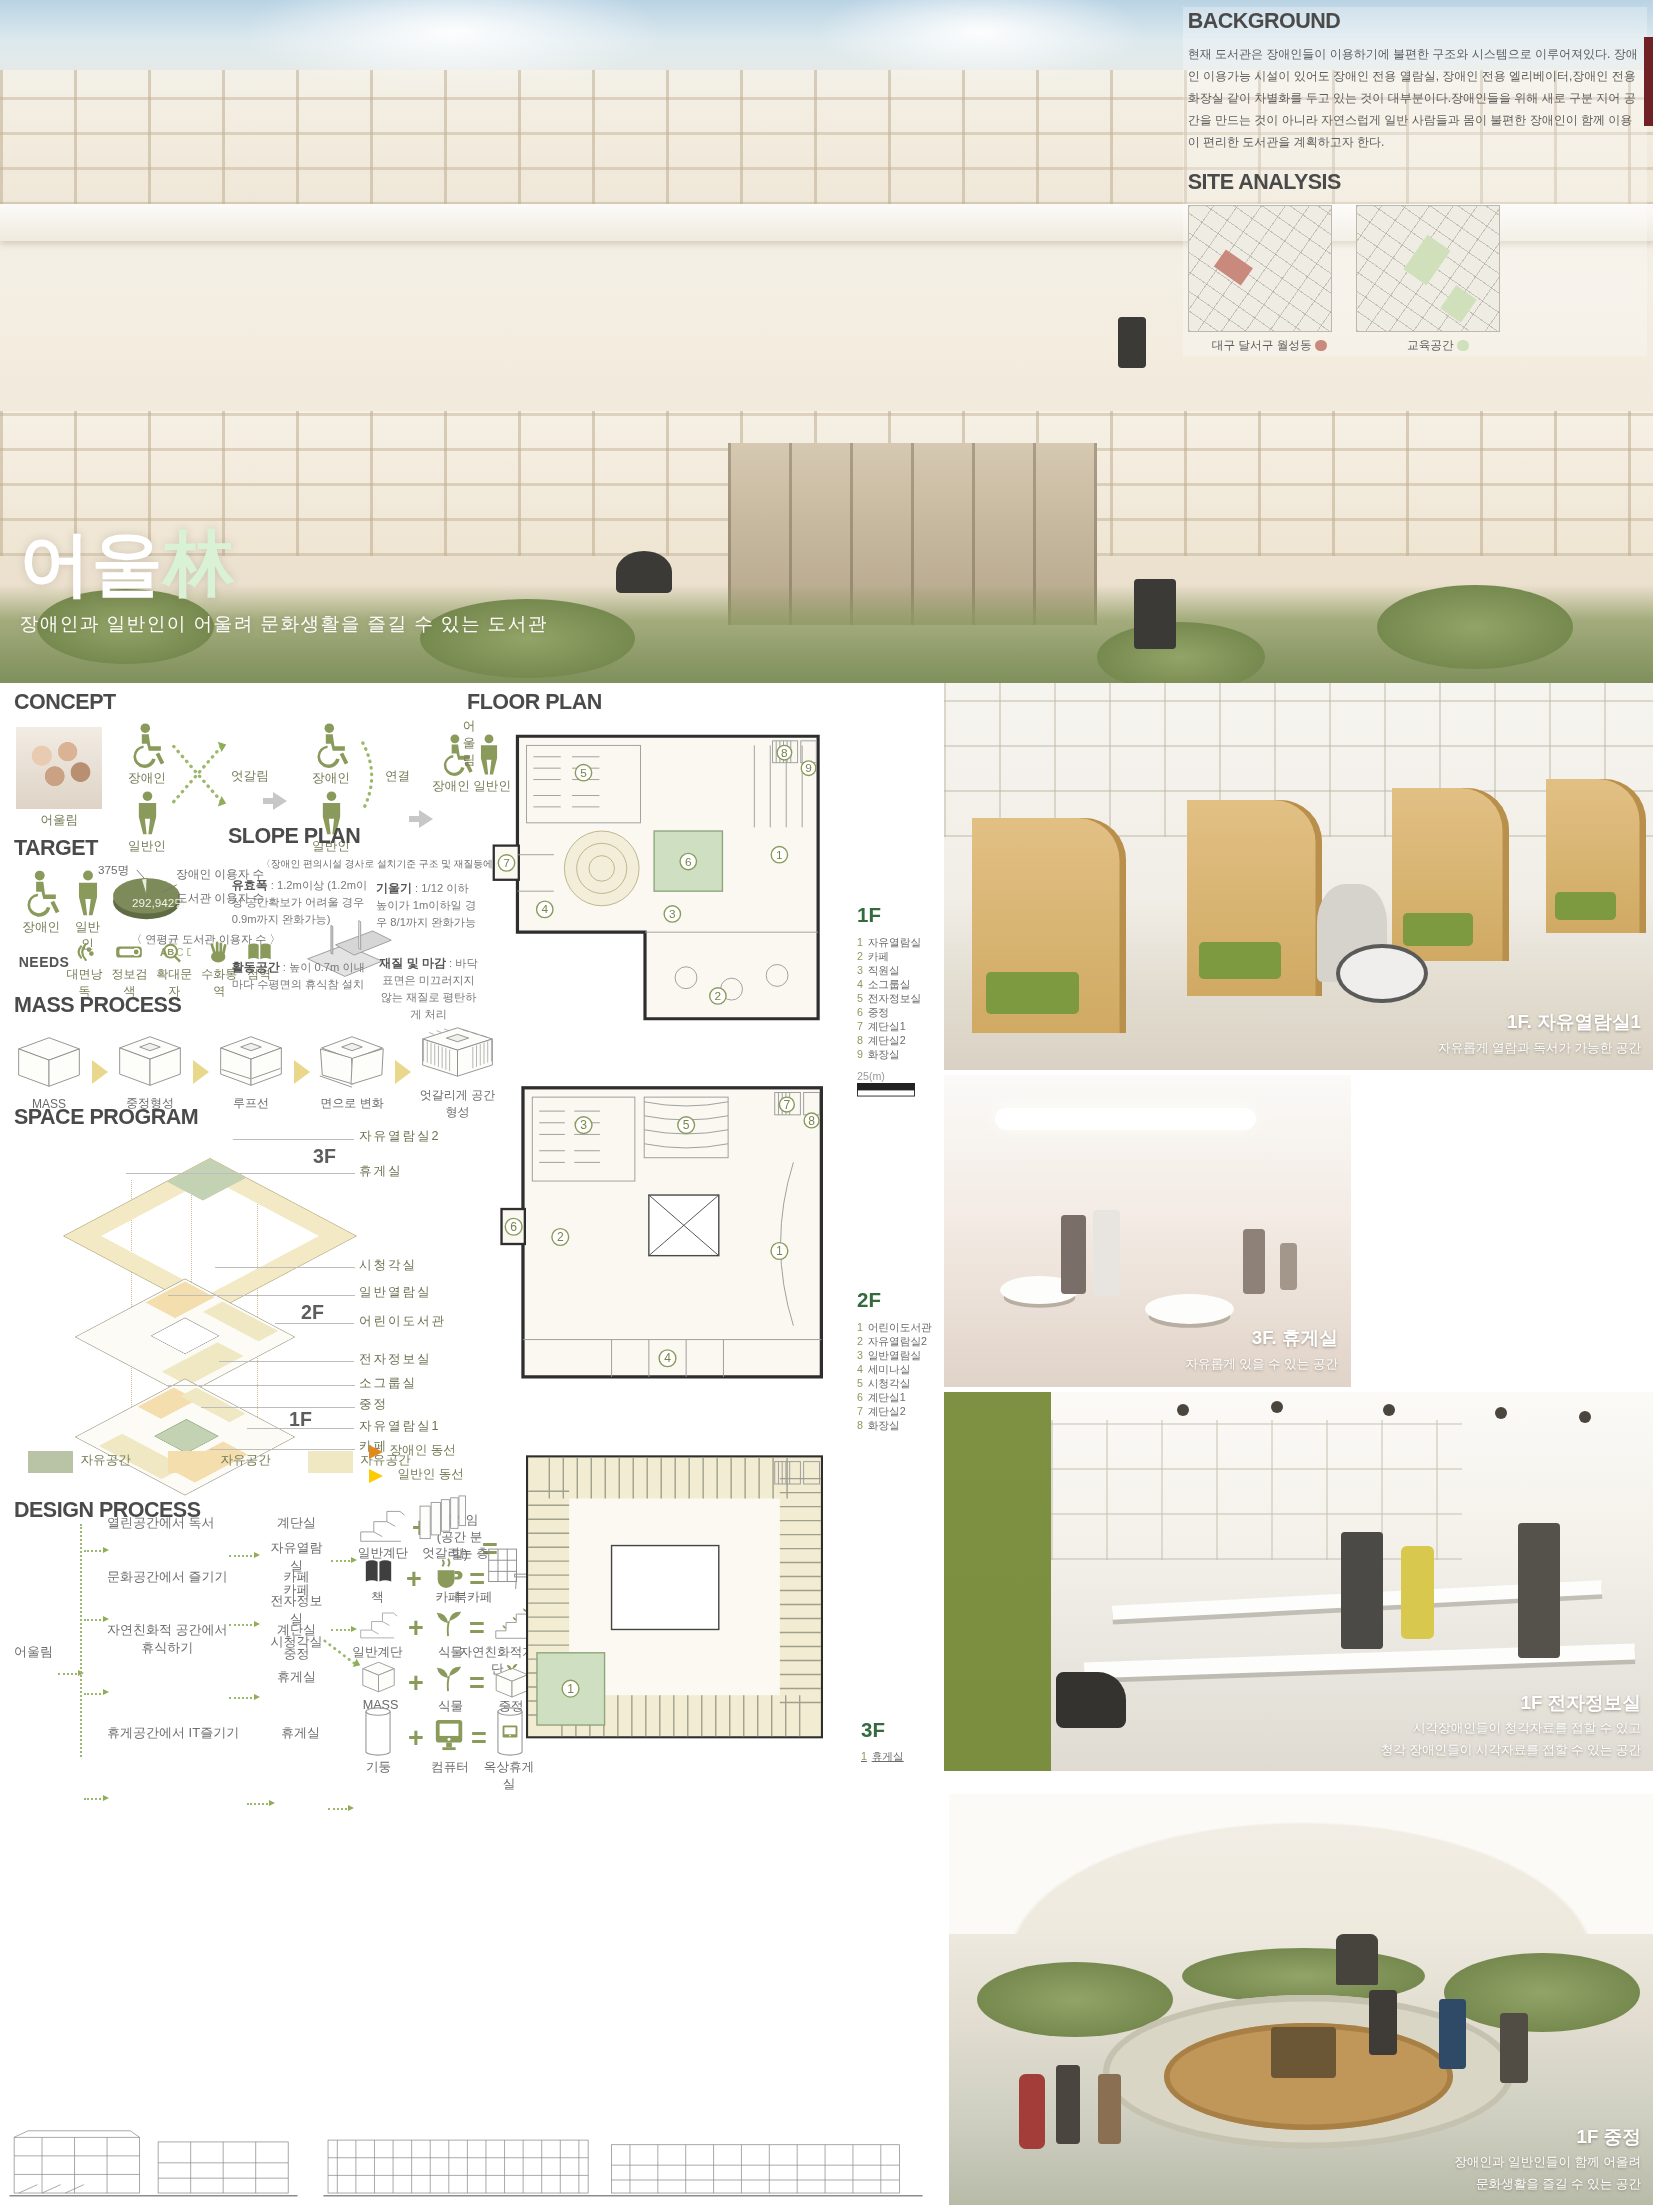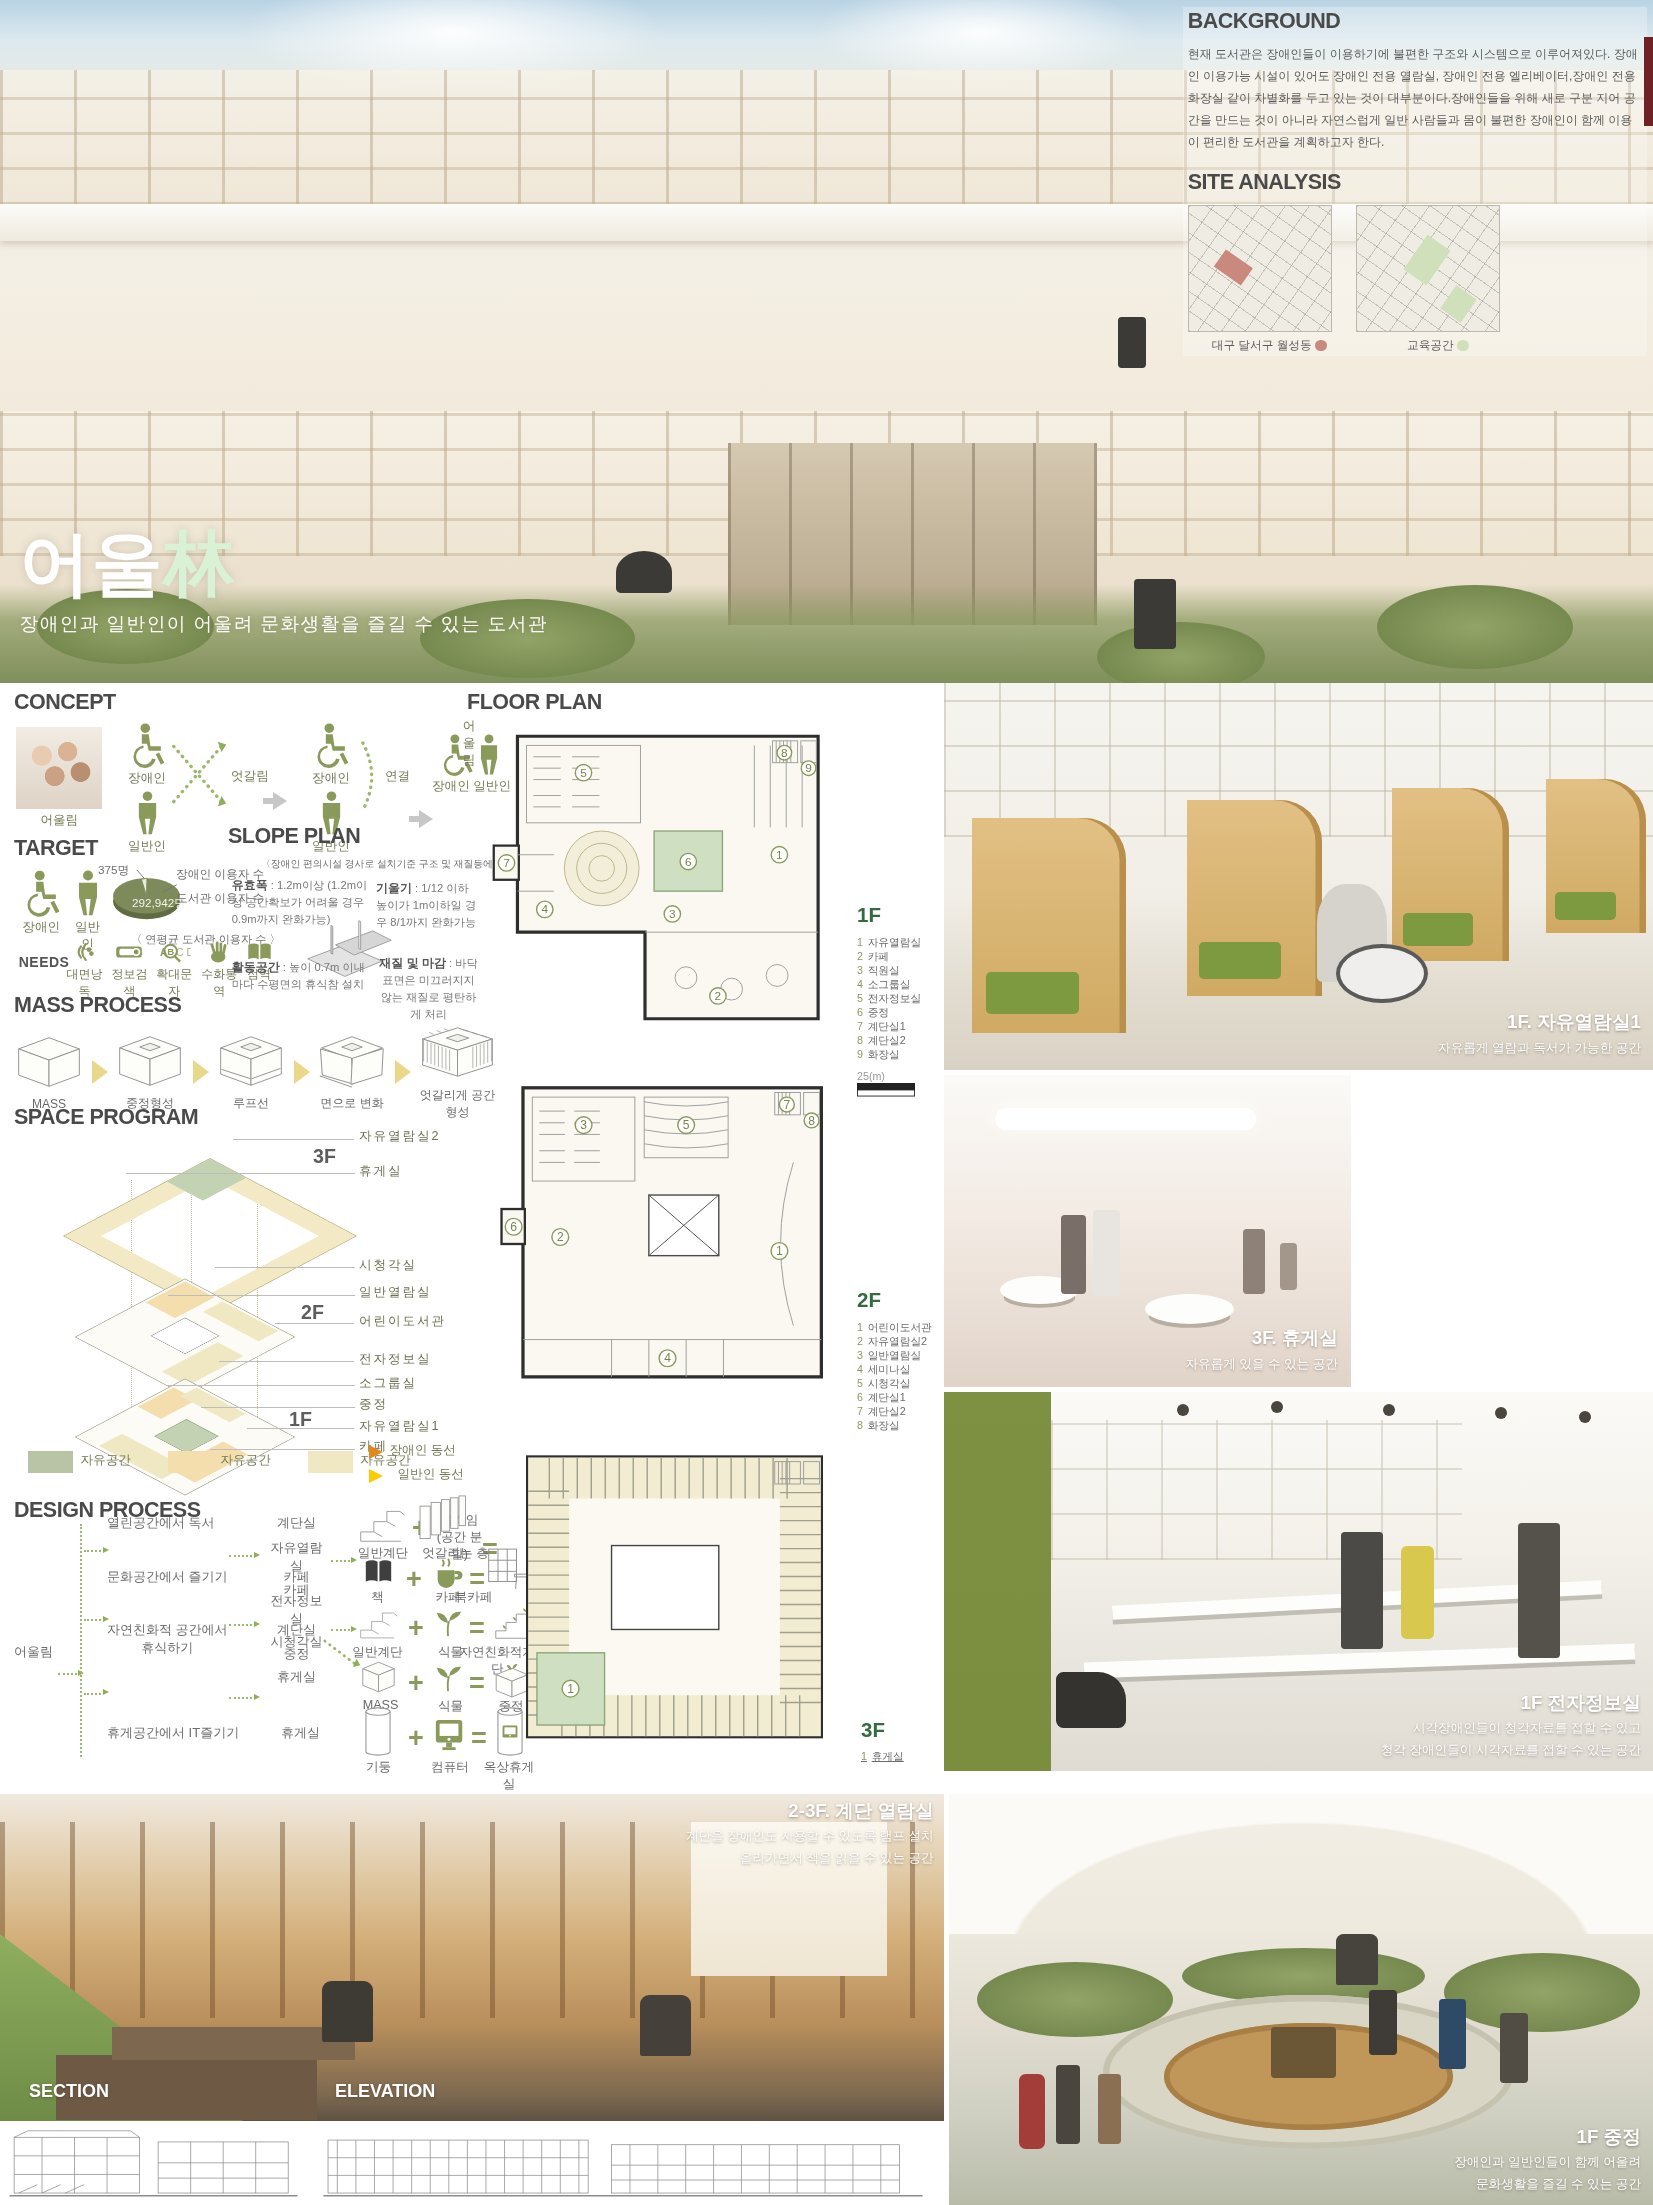--- a/index.html
+++ b/index.html
@@ -851,36 +851,20 @@
     <div class="sil" style="left:457px;top:154px;width:33px;height:93px;background:#d8c94e;border-radius:5.6px;"></div>
     <div class="sil" style="left:574px;top:131px;width:42px;height:135px;background:#55524c;"></div>
     <div class="sil" style="left:112px;top:280px;width:70px;height:56px;background:#35332f;border-radius:7.5px 28px 7.5px 7.5px;"></div>
     <div class="cap" style="bottom:12px;">
       <div class="t">1F 전자정보실</div>
       <div class="l">시각장애인들이 청각자료를 접할 수 있고</div>
       <div class="l">청각 장애인들이 시각자료를 접할 수 있는 공간</div>
     </div>
   </div>
 
-  <div class="render" style="left:0;top:1794px;width:944px;height:327px;background:linear-gradient(180deg,#f0e9e0 0%,#e5d2b4 18%,#d3ae79 45%,#b98f5c 70%,#7d6950 92%,#5f5243 100%);">
-    <div class="ribbons" style="left:0;top:28px;width:944px;height:196px;"></div>
-    <div class="abs" style="left:691px;top:28px;width:196px;height:154px;background:linear-gradient(#fbf7ee,#efe5d2);"></div>
-    <div class="hill" style="left:0;top:140px;width:243px;height:187px;"></div>
-    <div class="steps" style="left:56px;top:261px;width:261px;height:65px;"></div>
-    <div class="steps" style="left:112px;top:233px;width:243px;height:33px;background:#7d674e;"></div>
-    <div class="sil" style="left:322px;top:187px;width:51px;height:61px;border-radius:9.3px 9.3px 2.8px 2.8px;background:#3e3a34;"></div>
-    <div class="sil" style="left:640px;top:201px;width:51px;height:61px;border-radius:9.3px 9.3px 2.8px 2.8px;background:#45403a;"></div>
-    <div class="cap" style="right:10.3px;top:3.7px;">
-      <div class="t">2-3F. 계단 열람실</div>
-      <div class="l">계단을 장애인도 사용할 수 있도록 램프 설치</div>
-      <div class="l">올라가면서 책을 읽을 수 있는 공간</div>
-    </div>
-    <div class="draw-lbl" style="left:29px;bottom:18.7px;">SECTION</div>
-    <div class="draw-lbl" style="left:335px;bottom:18.7px;">ELEVATION</div>
-  </div>
 
   <div class="whitestrip" style="left:0;top:2121px;width:944px;height:84px;">
     <svg class="abs" style="left:9.3px;top:6.5px;" width="289" height="72" viewBox="0 0 620 155">
       <g stroke="#8c8c8c" stroke-width="1.6" fill="none">
         <rect x="10" y="20" width="270" height="120"></rect>
           <line x1="10" y1="60" x2="280" y2="60"></line>
           <line x1="10" y1="100" x2="280" y2="100"></line>
         <path d="M10,20 l30,-14 h220 l20,14"></path>
           <line x1="70" y1="20" x2="70" y2="140"></line>
           <line x1="140" y1="20" x2="140" y2="140"></line>

